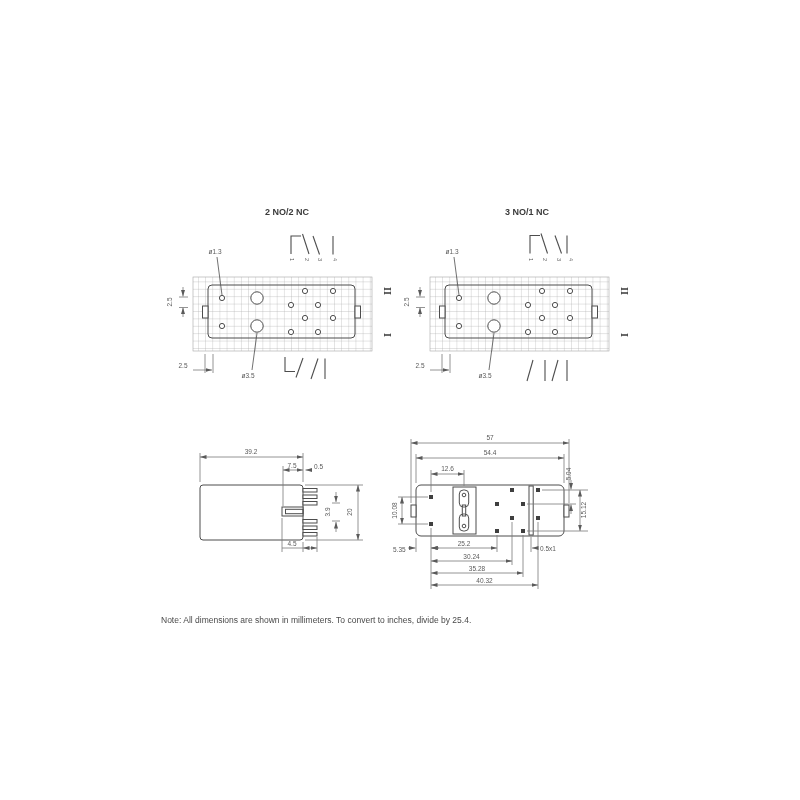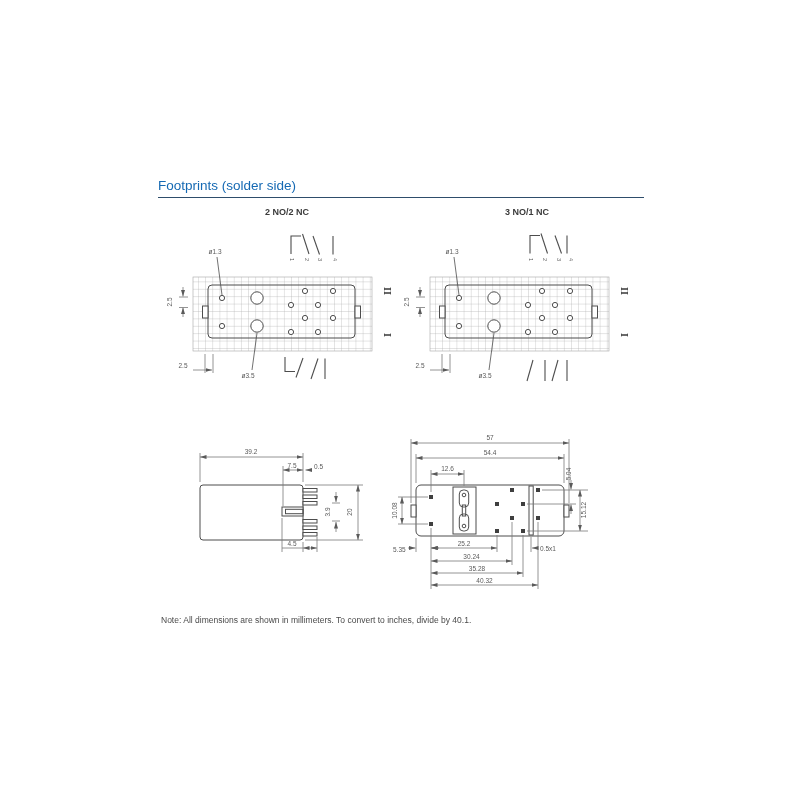--- a/index.html
+++ b/index.html
@@ -60,21 +60,20 @@
         <line class="dim" x1="24" y1="97" x2="33" y2="97"></line>
         <line class="dim" x1="24" y1="107.5" x2="33" y2="107.5"></line>
 
         <line class="dim" x1="38" y1="170" x2="57" y2="170" marker-end="url(#ar)"></line>
         <line class="dim" x1="50" y1="154" x2="50" y2="173"></line>
         <line class="dim" x1="58" y1="154" x2="58" y2="173"></line>
       </g>
     </defs>
   </svg>
 
-  <div class="section-heading" style="top:178px">Footprints (solder side)</div>
 
   <svg width="245" height="190" style="left:155px;top:200px">
     <text class="ttl" x="132" y="15" text-anchor="middle">2 NO/2 NC</text>
     <use href="#fp-base"></use>
     <g>
       <path class="sym" d="M136,54 V36 H146"></path>
       <path class="sym" d="M147.5,34 L154,54"></path>
       <path class="sym" d="M158,36 L164.5,54.5"></path>
       <path class="sym" d="M178,36 V54.5"></path>
     </g>
@@ -247,15 +246,15 @@
       <text transform="rotate(-90 181 44)" x="181" y="44" text-anchor="middle">5.04</text>
       <line class="dim" x1="190" y1="60" x2="190" y2="101" marker-start="url(#ar)" marker-end="url(#ar)"></line>
       <text transform="rotate(-90 196 80)" x="196" y="80" text-anchor="middle">15.12</text>
 
       <line class="dim" x1="141" y1="107" x2="141" y2="122"></line>
       <line class="dim" x1="148" y1="118" x2="142" y2="118" marker-end="url(#ar)"></line>
       <text x="150" y="120.5">0.5x1</text>
     </g>
   </svg>
 
-  <div class="note">Note: All dimensions are shown in millimeters. To convert to inches, divide by 40.1.</div>
+  <div class="note">Note: All dimensions are shown in millimeters. To convert to inches, divide by 25.4.</div>
 
 </div>
 
 </body></html>

